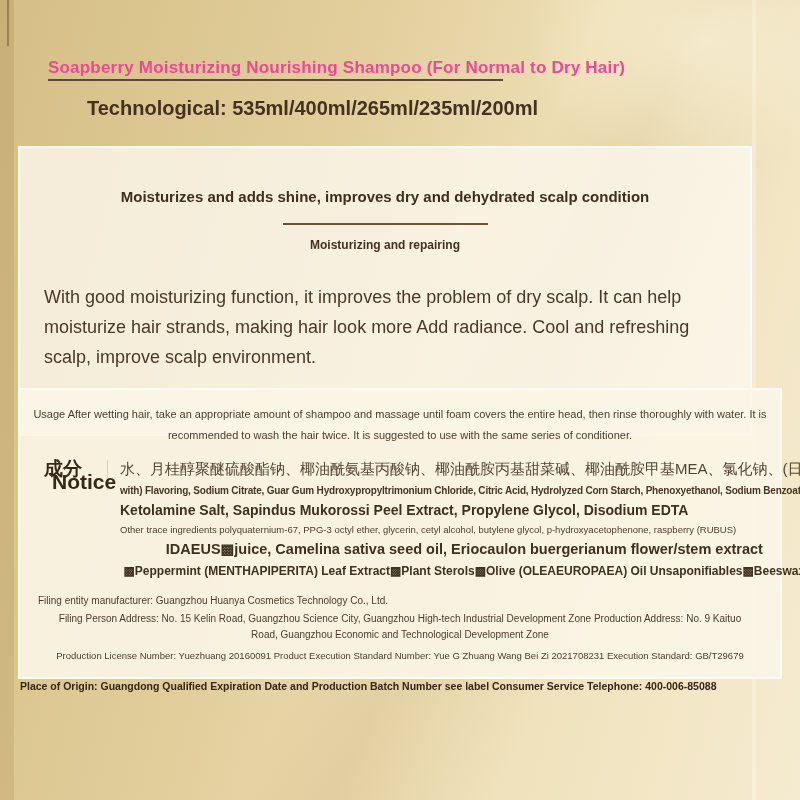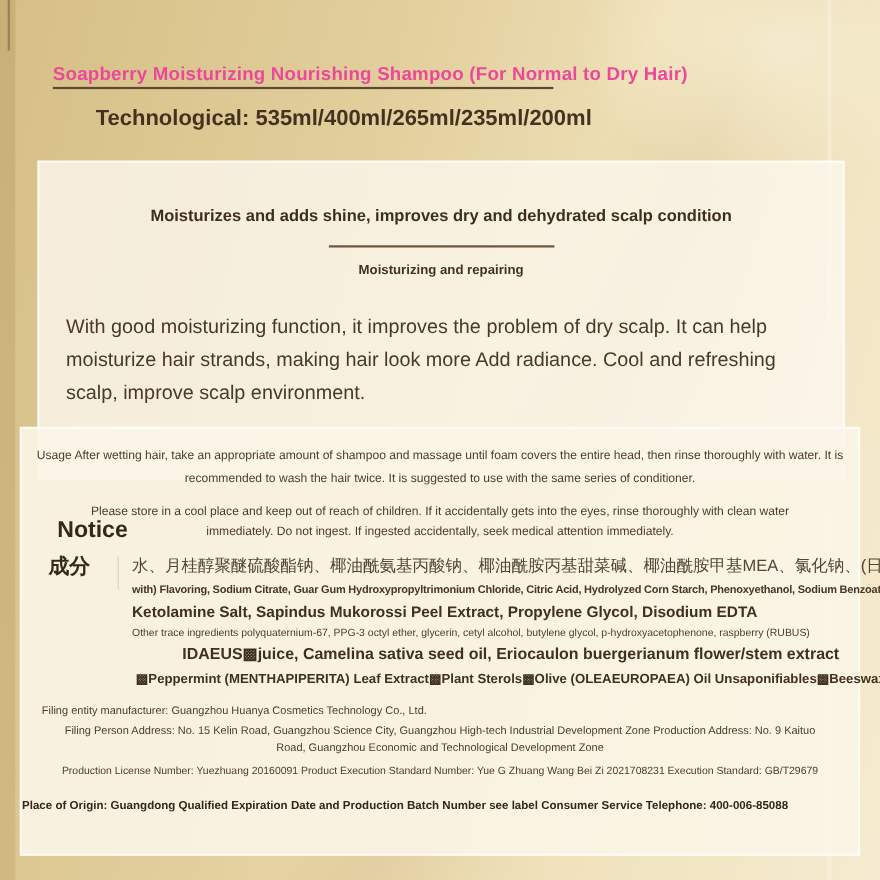--- a/index.html
+++ b/index.html
@@ -15,22 +15,22 @@
     background:linear-gradient(180deg,rgba(160,130,75,0.26),rgba(185,155,95,0.34));}
   .edge-mark{position:absolute;left:7px;top:0;width:2px;height:46px;background:rgba(80,60,35,0.40);}
   .light-band{position:absolute;left:752px;top:0;width:4px;height:800px;background:rgba(255,255,255,0.25);}
 
   .page-title{position:absolute;left:48px;top:44px;font-size:17px;font-weight:bold;
     letter-spacing:0.2px;color:#ec4899;white-space:nowrap;margin-top:14px;}
   .title-underline{position:absolute;left:48px;top:79px;width:455px;height:2px;background:#5d4833;}
   .specs{position:absolute;left:87px;top:97px;font-size:20px;font-weight:bold;color:#443220;white-space:nowrap;}
 
   .card{position:absolute;box-sizing:border-box;border:2px solid rgba(255,255,255,0.65);}
-  .card1{left:34px;top:146px;width:734px;height:290px;background:rgba(252,248,239,0.78);}
-  .card2{left:18px;top:388px;width:764px;height:390px;background:rgba(251,245,231,0.90);}
+  .card1{left:18px;top:146px;width:734px;height:290px;background:rgba(252,248,239,0.78);}
+  .card2{left:18px;top:388px;width:764px;height:291px;background:rgba(251,245,231,0.90);}
 
   .c1-head{margin-top:40px;text-align:center;font-size:15px;font-weight:bold;color:#3f2e1d;white-space:nowrap;}
   .c1-divider{width:205px;height:2px;background:#6d543a;margin:18px auto 0;}
   .c1-tag{margin-top:13px;text-align:center;font-size:12px;font-weight:bold;color:#433221;}
   .c1-desc{margin:30px 24px 0;font-size:18px;line-height:30px;color:#4a3828;}
 
   .usage{margin:14px 10px 0;text-align:center;font-size:11px;line-height:21px;color:#4d3b28;}
   .storage{margin:10px 62px 0;text-align:center;font-size:11px;line-height:18px;color:#4d3b28;}
   .notice-label{position:absolute;left:32px;top:80px;font-size:21px;font-weight:bold;color:#362818;}
   .ing-row{display:flex;align-items:flex-start;margin-top:10px;}
@@ -63,21 +63,20 @@
 
 <div class="card card1">
   <div class="c1-head">Moisturizes and adds shine, improves dry and dehydrated scalp condition</div>
   <div class="c1-divider"></div>
   <div class="c1-tag">Moisturizing and repairing</div>
   <div class="c1-desc">With good moisturizing function, it improves the problem of dry scalp. It can help moisturize hair strands, making hair look more Add radiance. Cool and refreshing scalp, improve scalp environment.</div>
 </div>
 
 <div class="card card2">
   <div class="usage">Usage After wetting hair, take an appropriate amount of shampoo and massage until foam covers the entire head, then rinse thoroughly with water. It is recommended to wash the hair twice. It is suggested to use with the same series of conditioner.</div>
-  <div class="storage">Please store in a cool place and keep out of reach of children. If it accidentally gets into the eyes, rinse thoroughly with clean water immediately. Do not ingest. If ingested accidentally, seek medical attention immediately.</div>
   <div class="notice-label">Notice</div>
 
   <div class="ing-row">
     <div class="ing-label">成分</div>
     <div class="ing-divider"></div>
     <div class="ing-content">
       <div class="cn">水、月桂醇聚醚硫酸酯钠、椰油酰氨基丙酸钠、椰油酰胺丙基甜菜碱、椰油酰胺甲基MEA、氯化钠、(日</div>
       <div class="en1">with) Flavoring, Sodium Citrate, Guar Gum Hydroxypropyltrimonium Chloride, Citric Acid, Hydrolyzed Corn Starch, Phenoxyethanol, Sodium Benzoate,</div>
       <div class="en2">Ketolamine Salt, Sapindus Mukorossi Peel Extract, Propylene Glycol, Disodium EDTA</div>
       <div class="trace">Other trace ingredients polyquaternium-67, PPG-3 octyl ether, glycerin, cetyl alcohol, butylene glycol, p-hydroxyacetophenone, raspberry (RUBUS)</div>

